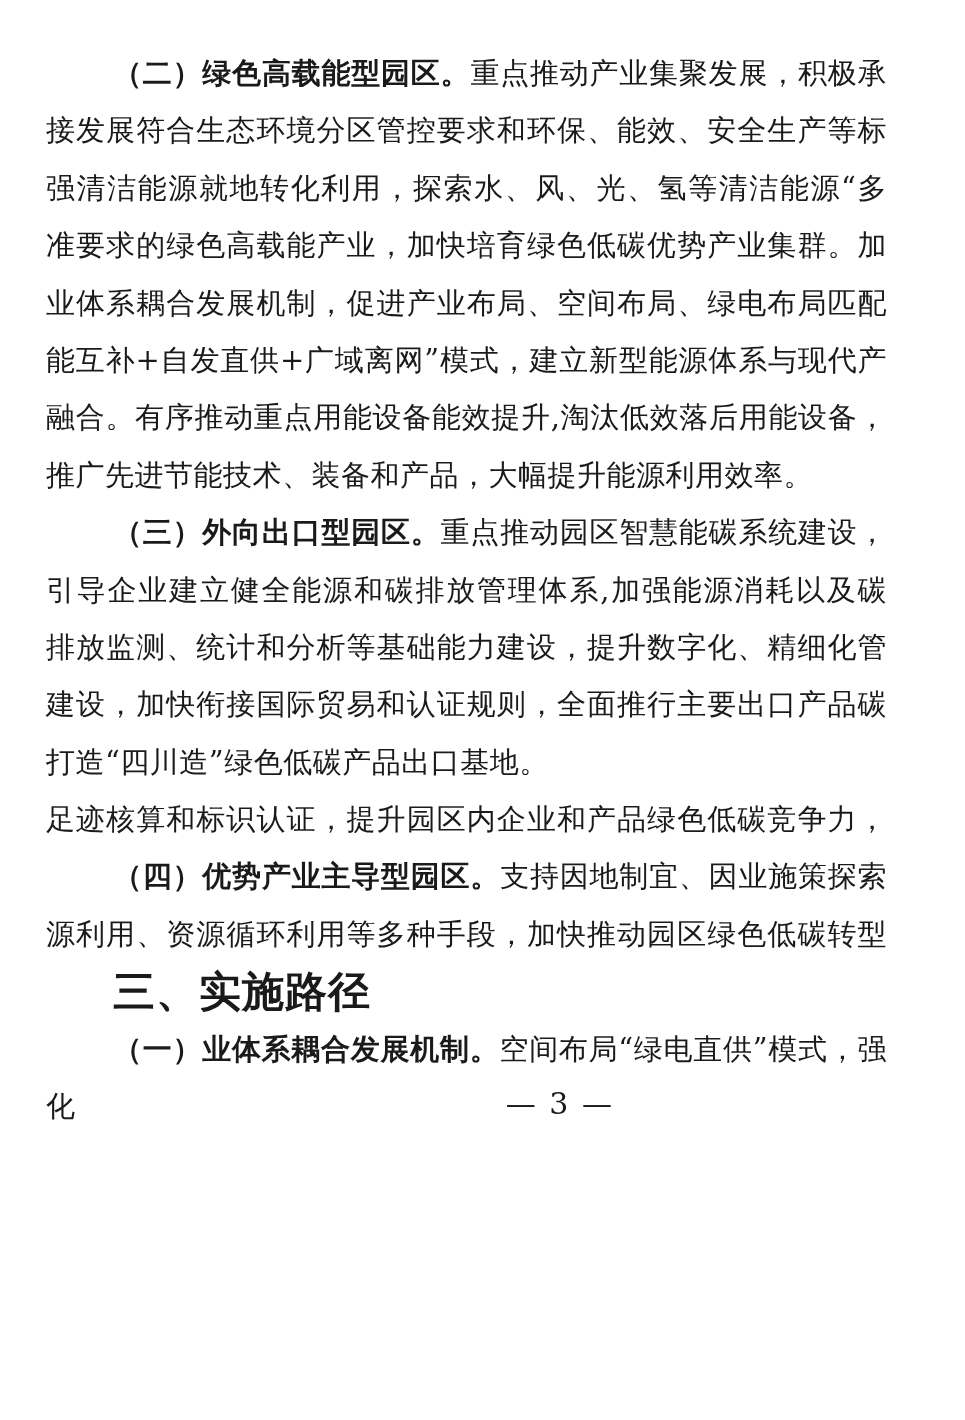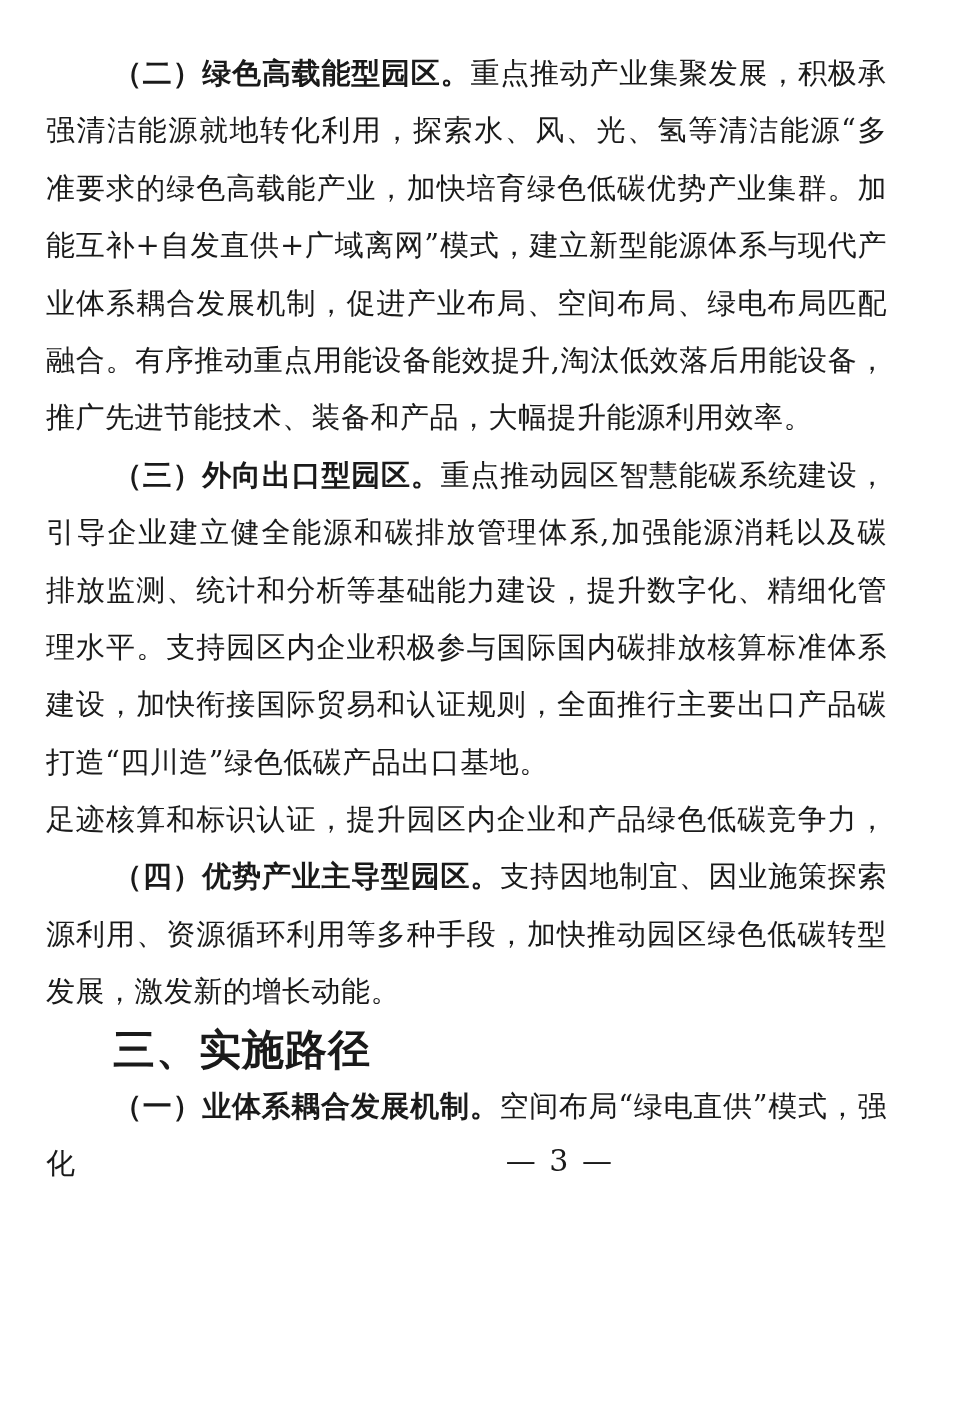--- a/index.html
+++ b/index.html
@@ -55,33 +55,32 @@
     line-height: 40px;
     letter-spacing: 2px;
   }
 </style>
 </head>
 <body>
 
 <div class="page">
   <div class="doc-lines">
       <div class="line justify indent"><span class="lead">（二）绿色高载能型园区。</span><span>重点推动产业集聚发展，积极承</span></div>
+      <div class="line justify"><span>接发展符合生态环境分区管控要求和环保、能效、安全生产等标</span></div>
       <div class="line justify"><span>强清洁能源就地转化利用，探索水、风、光、氢等清洁能源“多</span></div>
       <div class="line justify"><span>准要求的绿色高载能产业，加快培育绿色低碳优势产业集群。加</span></div>
+      <div class="line justify"><span>业体系耦合发展机制，促进产业布局、空间布局、绿电布局匹配</span></div>
       <div class="line justify"><span>能互补+自发直供+广域离网”模式，建立新型能源体系与现代产</span></div>
-      <div class="line justify"><span>业体系耦合发展机制，促进产业布局、空间布局、绿电布局匹配</span></div>
       <div class="line justify"><span>融合。有序推动重点用能设备能效提升,淘汰低效落后用能设备，</span></div>
       <div class="line"><span>推广先进节能技术、装备和产品，大幅提升能源利用效率。</span></div>
       <div class="line justify indent"><span class="lead">（三）外向出口型园区。</span><span>重点推动园区智慧能碳系统建设，</span></div>
       <div class="line justify"><span>引导企业建立健全能源和碳排放管理体系,加强能源消耗以及碳</span></div>
       <div class="line justify"><span>排放监测、统计和分析等基础能力建设，提升数字化、精细化管</span></div>
-      <div class="line justify"><span>理水平。支持园区内企业积极参与国际国内碳排放核算标准体系</span></div>
       <div class="line justify"><span>建设，加快衔接国际贸易和认证规则，全面推行主要出口产品碳</span></div>
       <div class="line"><span>打造“四川造”绿色低碳产品出口基地。</span></div>
       <div class="line justify"><span>足迹核算和标识认证，提升园区内企业和产品绿色低碳竞争力，</span></div>
       <div class="line justify indent"><span class="lead">（四）优势产业主导型园区。</span><span>支持因地制宜、因业施策探索</span></div>
       <div class="line justify"><span>源利用、资源循环利用等多种手段，加快推动园区绿色低碳转型</span></div>
-      <div class="line"><span>发展，激发新的增长动能。</span></div>
       <div class="line indent heading"><span class="lead">三、实施路径</span></div>
       <div class="line justify indent"><span class="lead">（一）业体系耦合发展机制。</span><span>空间布局“绿电直供”模式，强化</span></div>
     </div>
   <div class="page-number">— 3 —</div>
 </div>
 
 </body></html>

